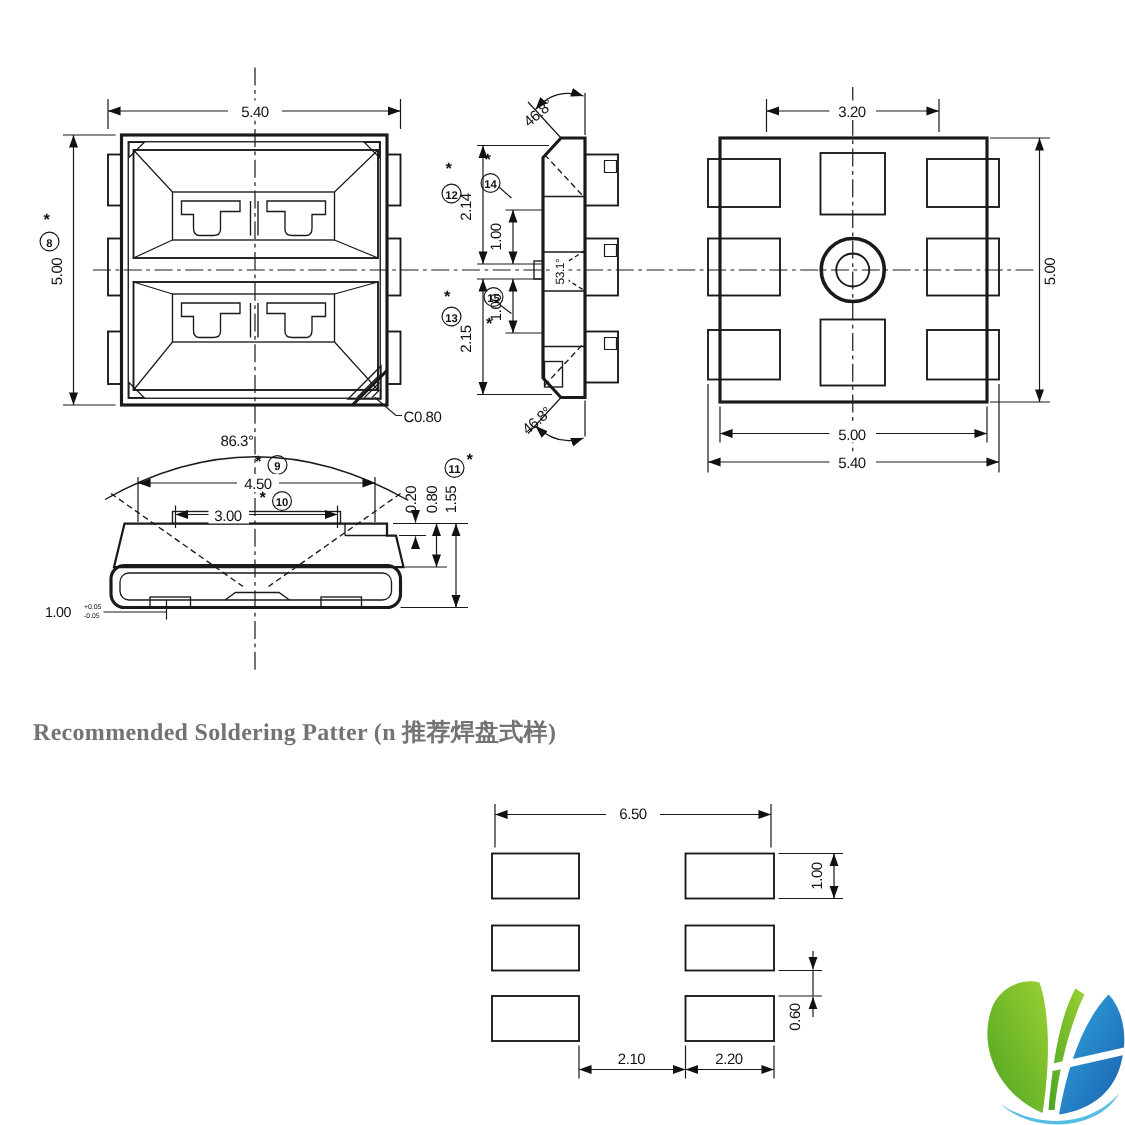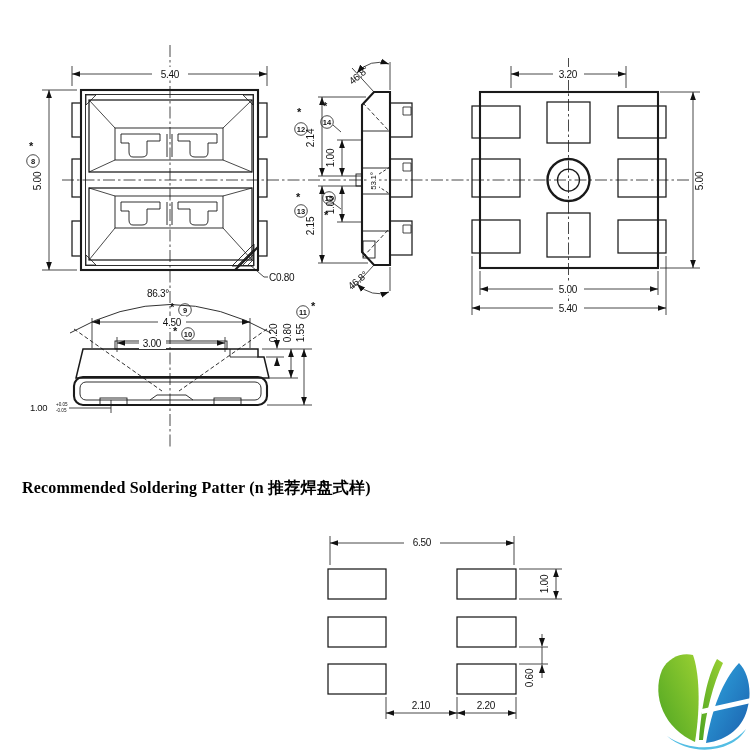--- a/index.html
+++ b/index.html
@@ -1,19 +1,19 @@
 <!DOCTYPE html>
 <html><head>
 <meta charset="utf-8">
 <style>
   html,body{margin:0;padding:0;background:#fff;}
   #stage{position:relative;width:750px;height:750px;background:#fff;overflow:hidden;
          font-family:"Liberation Sans",sans-serif;}
   #title{position:absolute;left:22px;top:478px;font-family:"Liberation Serif",serif;
-         font-weight:bold;font-size:16px;color:#000000;letter-spacing:.2px;white-space:nowrap;}
+         font-weight:bold;font-size:16px;color:#737373;letter-spacing:.2px;white-space:nowrap;}
   svg text{fill:#111;font-family:"Liberation Sans",sans-serif;}
   .dim{font-size:10px;letter-spacing:-.3px;}
   .ref{font-size:7.5px;font-weight:bold;}
   .st{font-size:11px;font-weight:bold;}
   .tol{font-size:4.6px;}
   .ol{fill:none;stroke:#1a1a1a;stroke-width:2.1;}
   .md{fill:none;stroke:#1a1a1a;stroke-width:1.25;}
   .tn{fill:none;stroke:#1a1a1a;stroke-width:.9;}
   .dm{fill:none;stroke:#1a1a1a;stroke-width:.8;}
   .cl{fill:none;stroke:#1a1a1a;stroke-width:.8;stroke-dasharray:12 3 2.5 3;}

